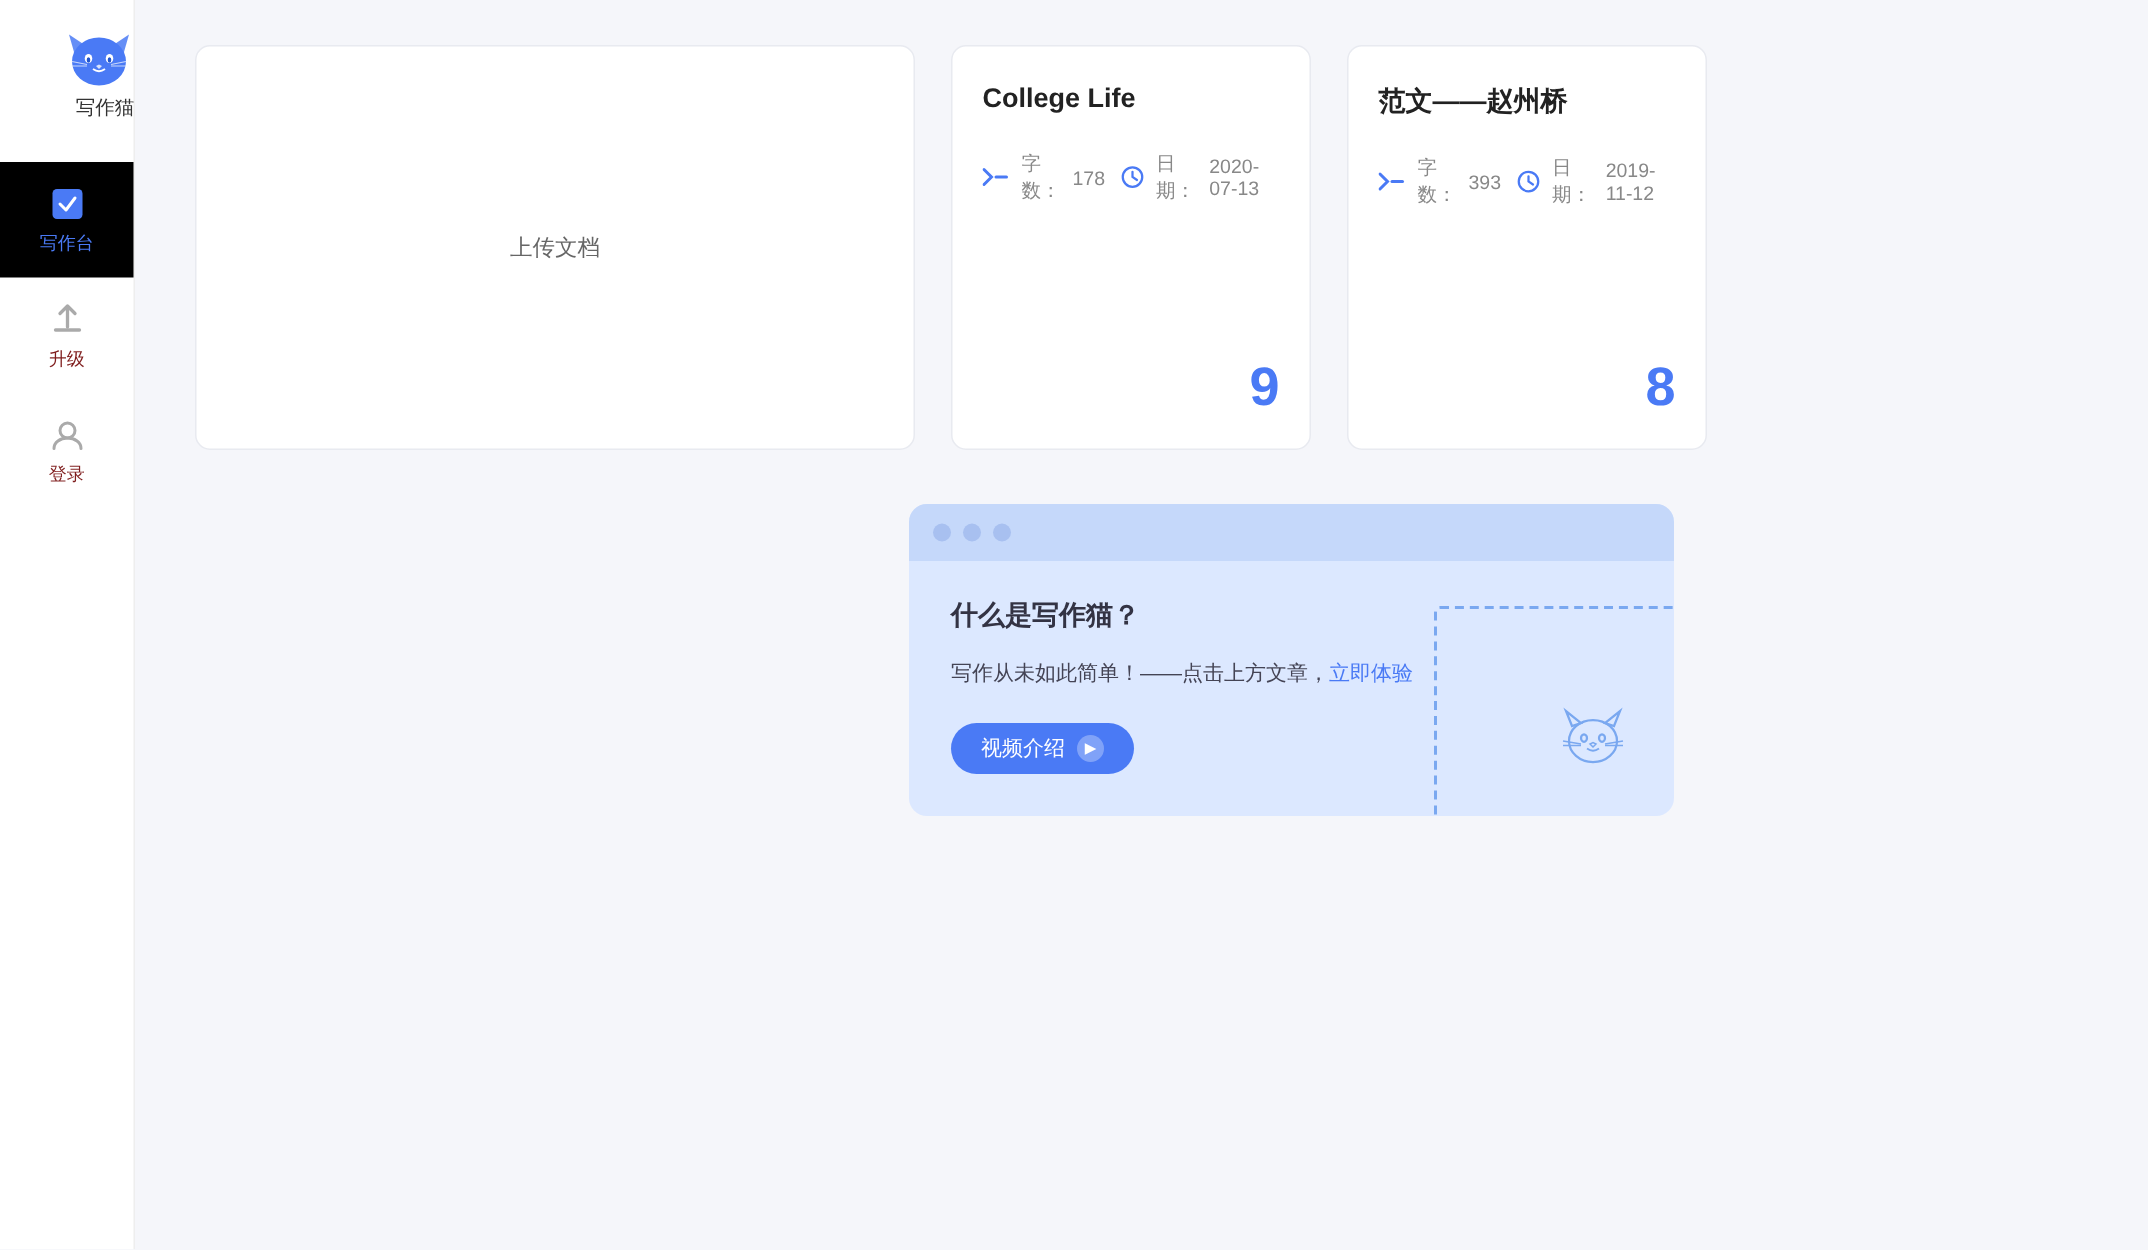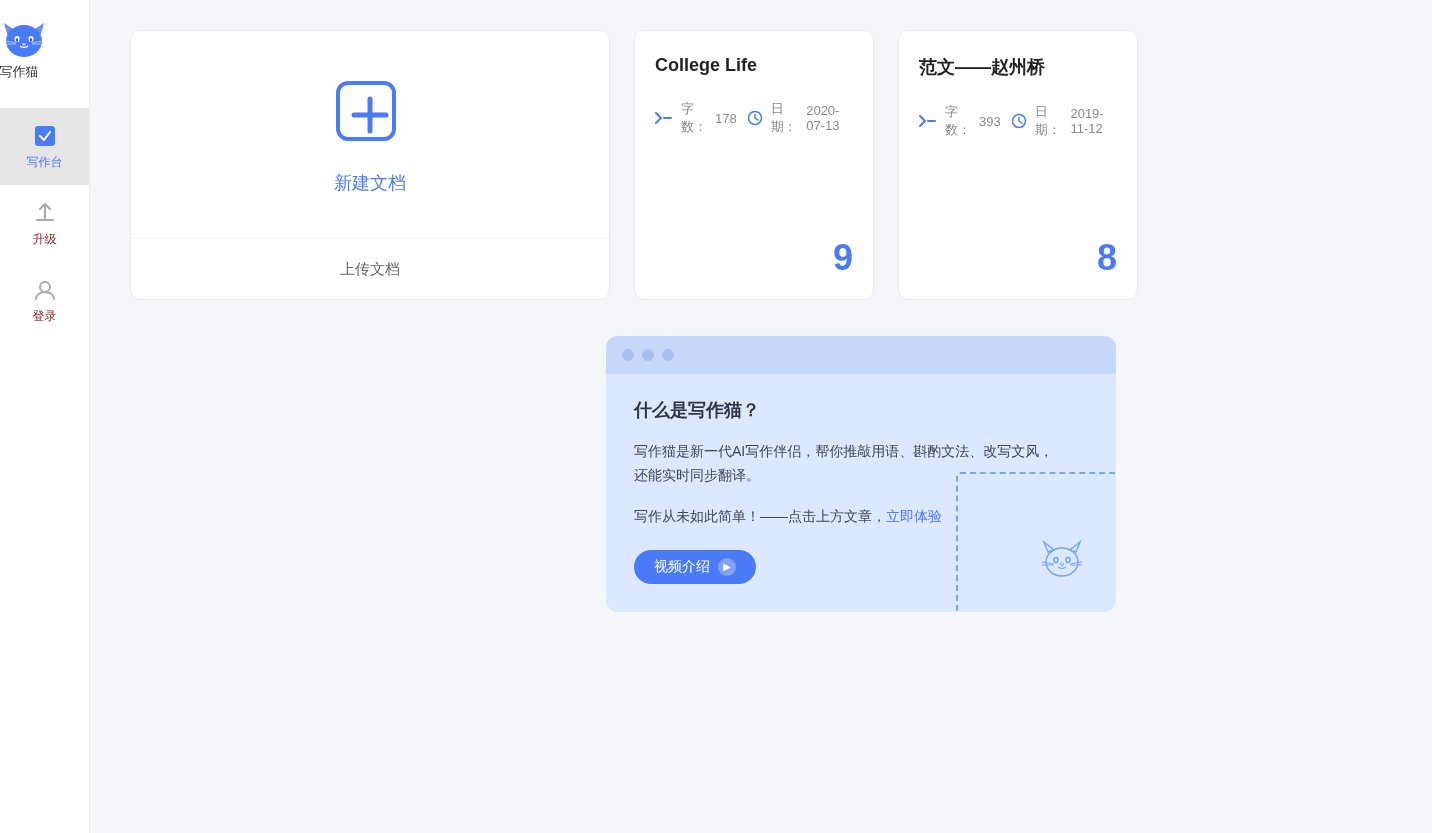--- a/index.html
+++ b/index.html
@@ -21,21 +21,21 @@
       align-items: center;
       padding: 0;
       border-right: 1px solid #eee;
       flex-shrink: 0;
     }
     .sidebar-logo {
       width: 90px;
       height: 100px;
       display: flex;
       flex-direction: column;
-      align-items: flex-start;
+      align-items: flex-end;
       justify-content: center;
       gap: 4px;
     }
     .logo-icon {
       width: 48px;
       height: 40px;
     }
     .logo-text {
       font-size: 13px;
       color: #333;
@@ -52,21 +52,21 @@
       width: 100%;
       display: flex;
       flex-direction: column;
       align-items: center;
       justify-content: center;
       padding: 14px 0;
       cursor: pointer;
       gap: 4px;
     }
     .nav-item.active {
-      background: #e5e5e5;
+      background: #000000;
     }
     .nav-item .nav-icon {
       width: 28px;
       height: 28px;
       display: flex;
       align-items: center;
       justify-content: center;
     }
     .nav-item .nav-label {
       font-size: 12px;
@@ -347,28 +347,20 @@
       <span class="nav-label">登录</span>
     </div>
   </nav>
 </aside>
 
 <main class="main">
 
   <div class="cards-row">
 
     <div class="card card-new">
-      <div class="card-new-top">
-
-        <svg class="new-doc-icon" width="80" height="80" viewBox="0 0 80 80" fill="none">
-          <rect x="8" y="8" width="56" height="56" rx="10" stroke="#4a7af5" stroke-width="4" fill="none"></rect>
-          <path d="M40 24 L40 56 M24 40 L56 40" stroke="#4a7af5" stroke-width="5" stroke-linecap="round"></path>
-        </svg>
-        <span class="new-doc-label">新建文档</span>
-      </div>
       <div class="card-new-bottom">
         <span class="upload-label">上传文档</span>
       </div>
     </div>
 
     <div class="card card-doc">
       <div class="card-doc-title">College Life</div>
       <div class="card-doc-meta">
         <div class="meta-row">
           <span class="meta-icon">
@@ -427,24 +419,20 @@
     <div class="info-banner" style="position:relative;">
 
       <div class="banner-top-bar">
         <div class="dot"></div>
         <div class="dot"></div>
         <div class="dot"></div>
       </div>
 
       <div class="banner-body">
         <div class="banner-title">什么是写作猫？</div>
-        <div class="banner-desc">
-          <span style="white-space: pre-line;">写作猫是新一代AI写作伴侣，帮你推敲用语、斟酌文法、改写文风，
-还能实时同步翻译。</span>
-        </div>
         <div class="banner-cta-text">
           <span>写作从未如此简单！——点击上方文章，</span><span class="banner-cta-link">立即体验</span>
         </div>
         <button class="banner-btn">
           <span>视频介绍</span>
           <span class="play-icon">▶</span>
         </button>
 
         <div class="banner-cat">
           <svg width="52" height="52" viewBox="0 0 52 52" fill="none">

